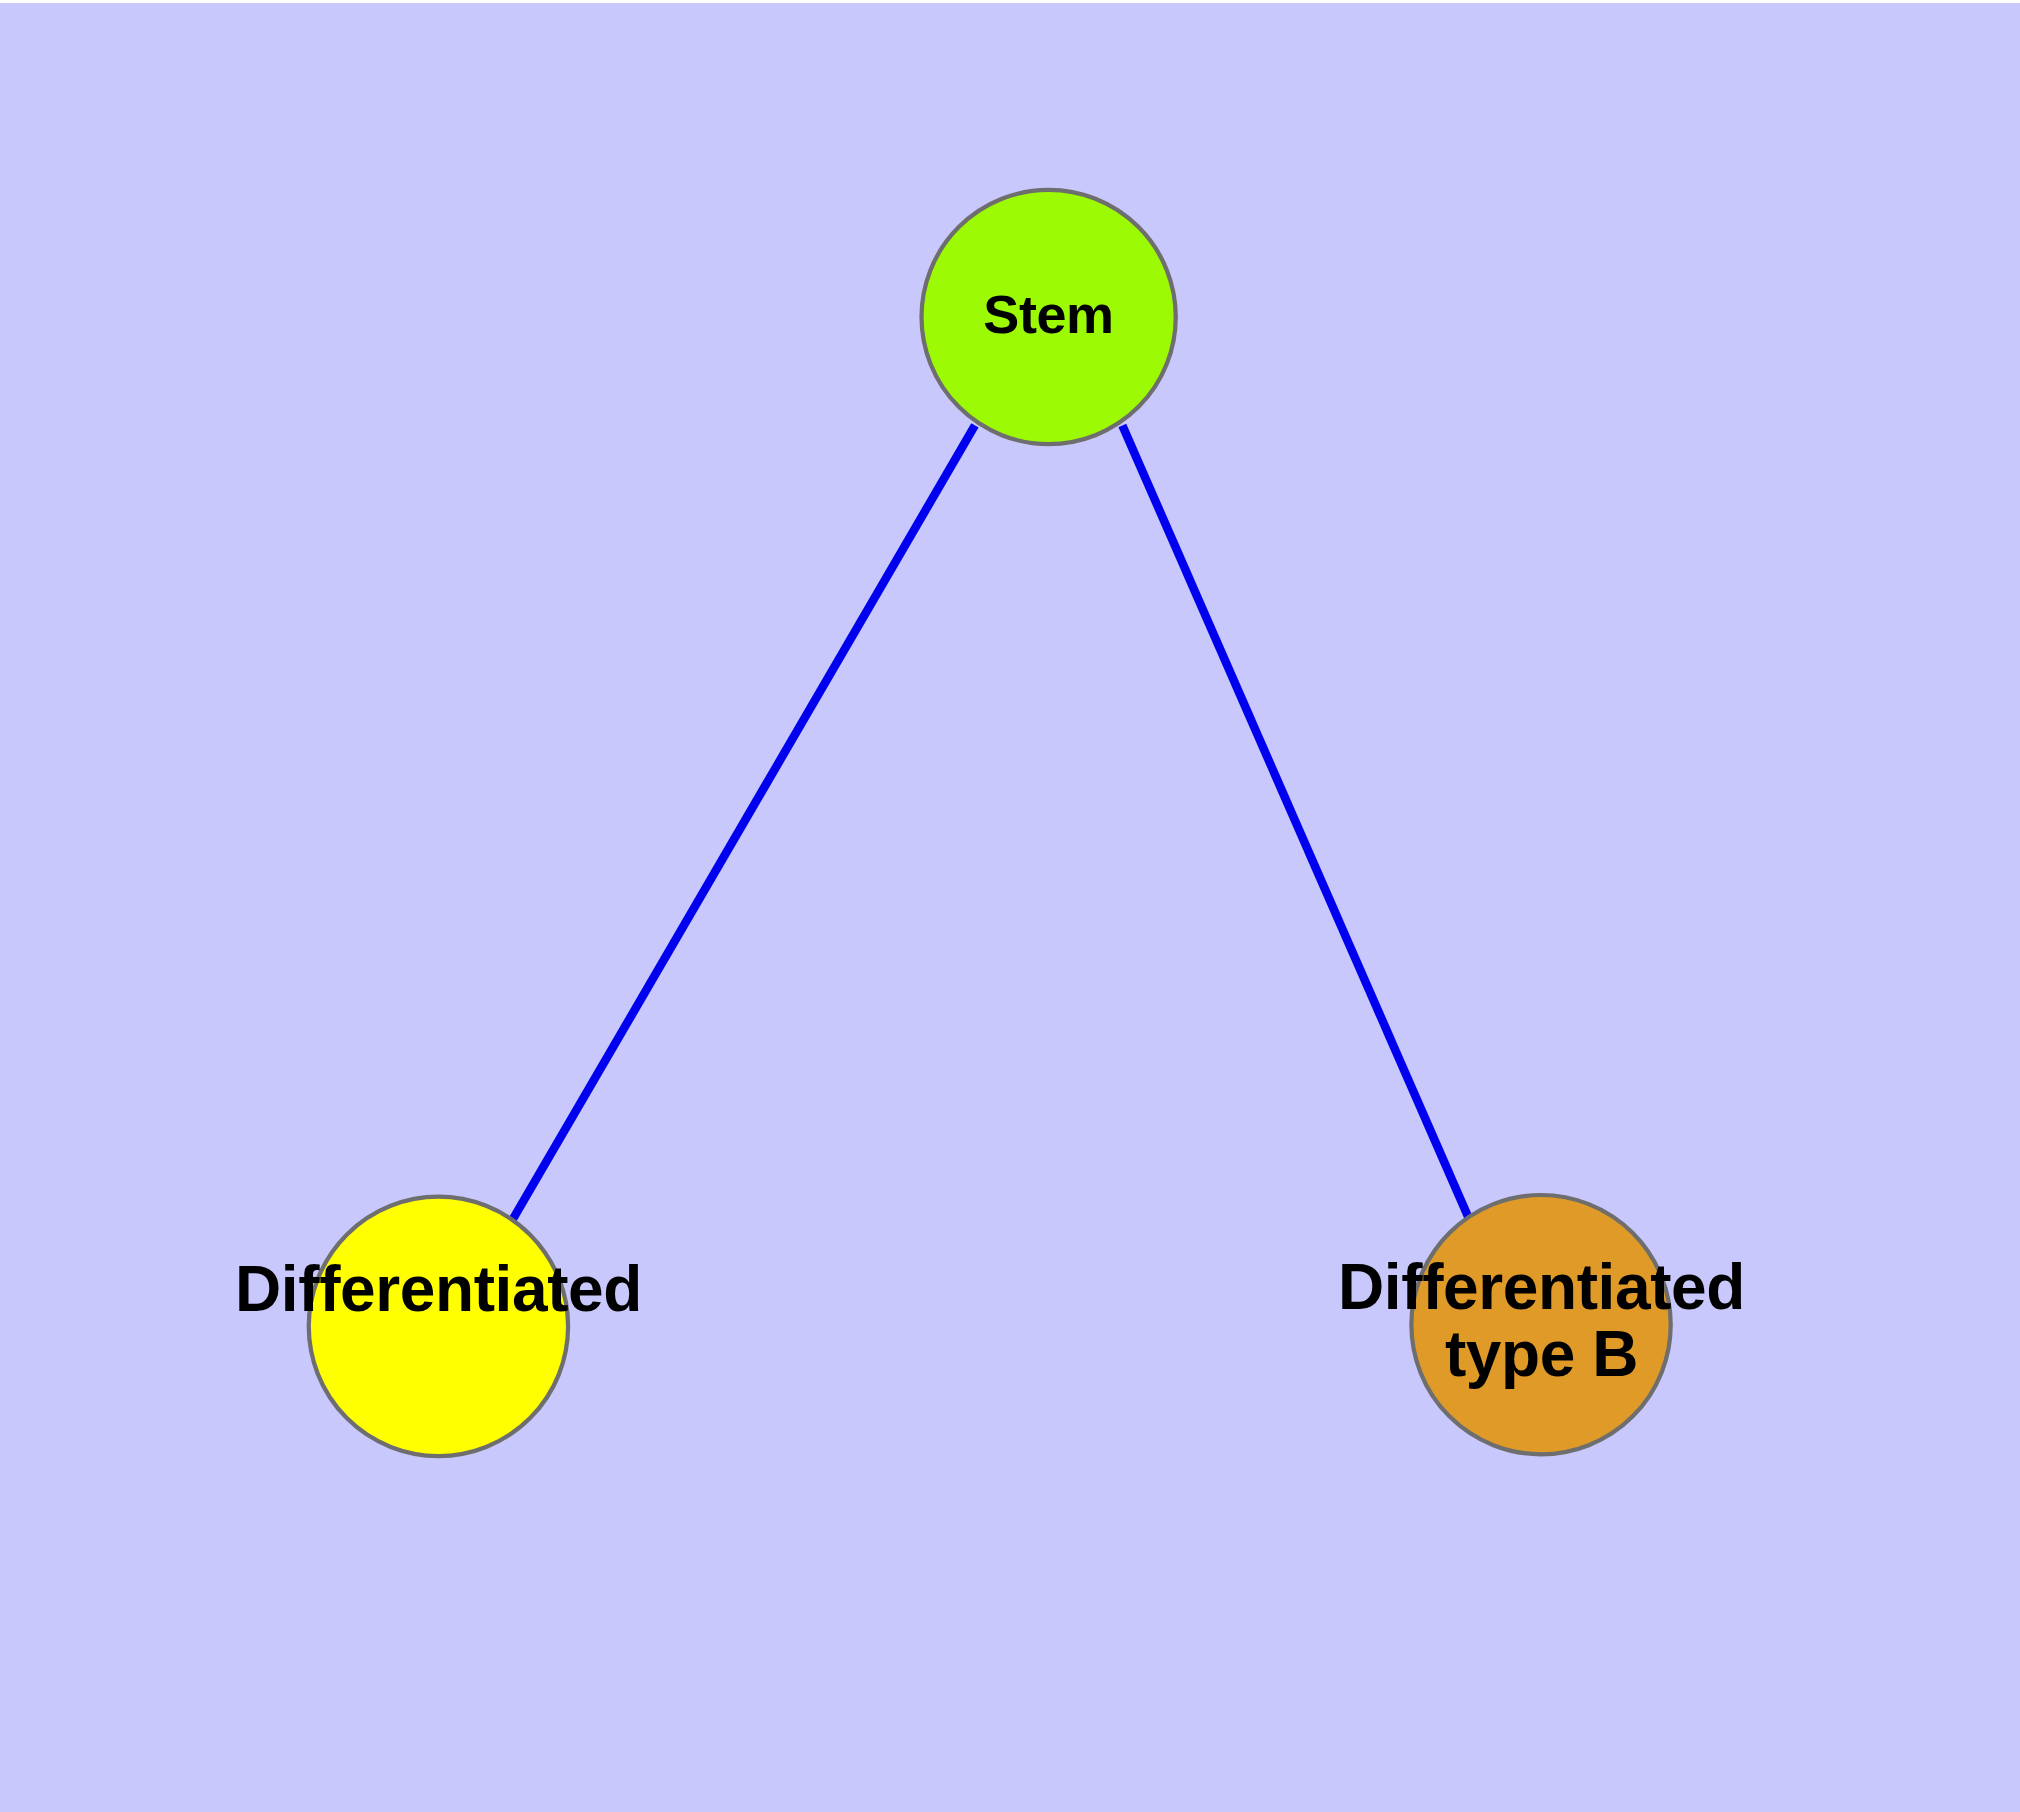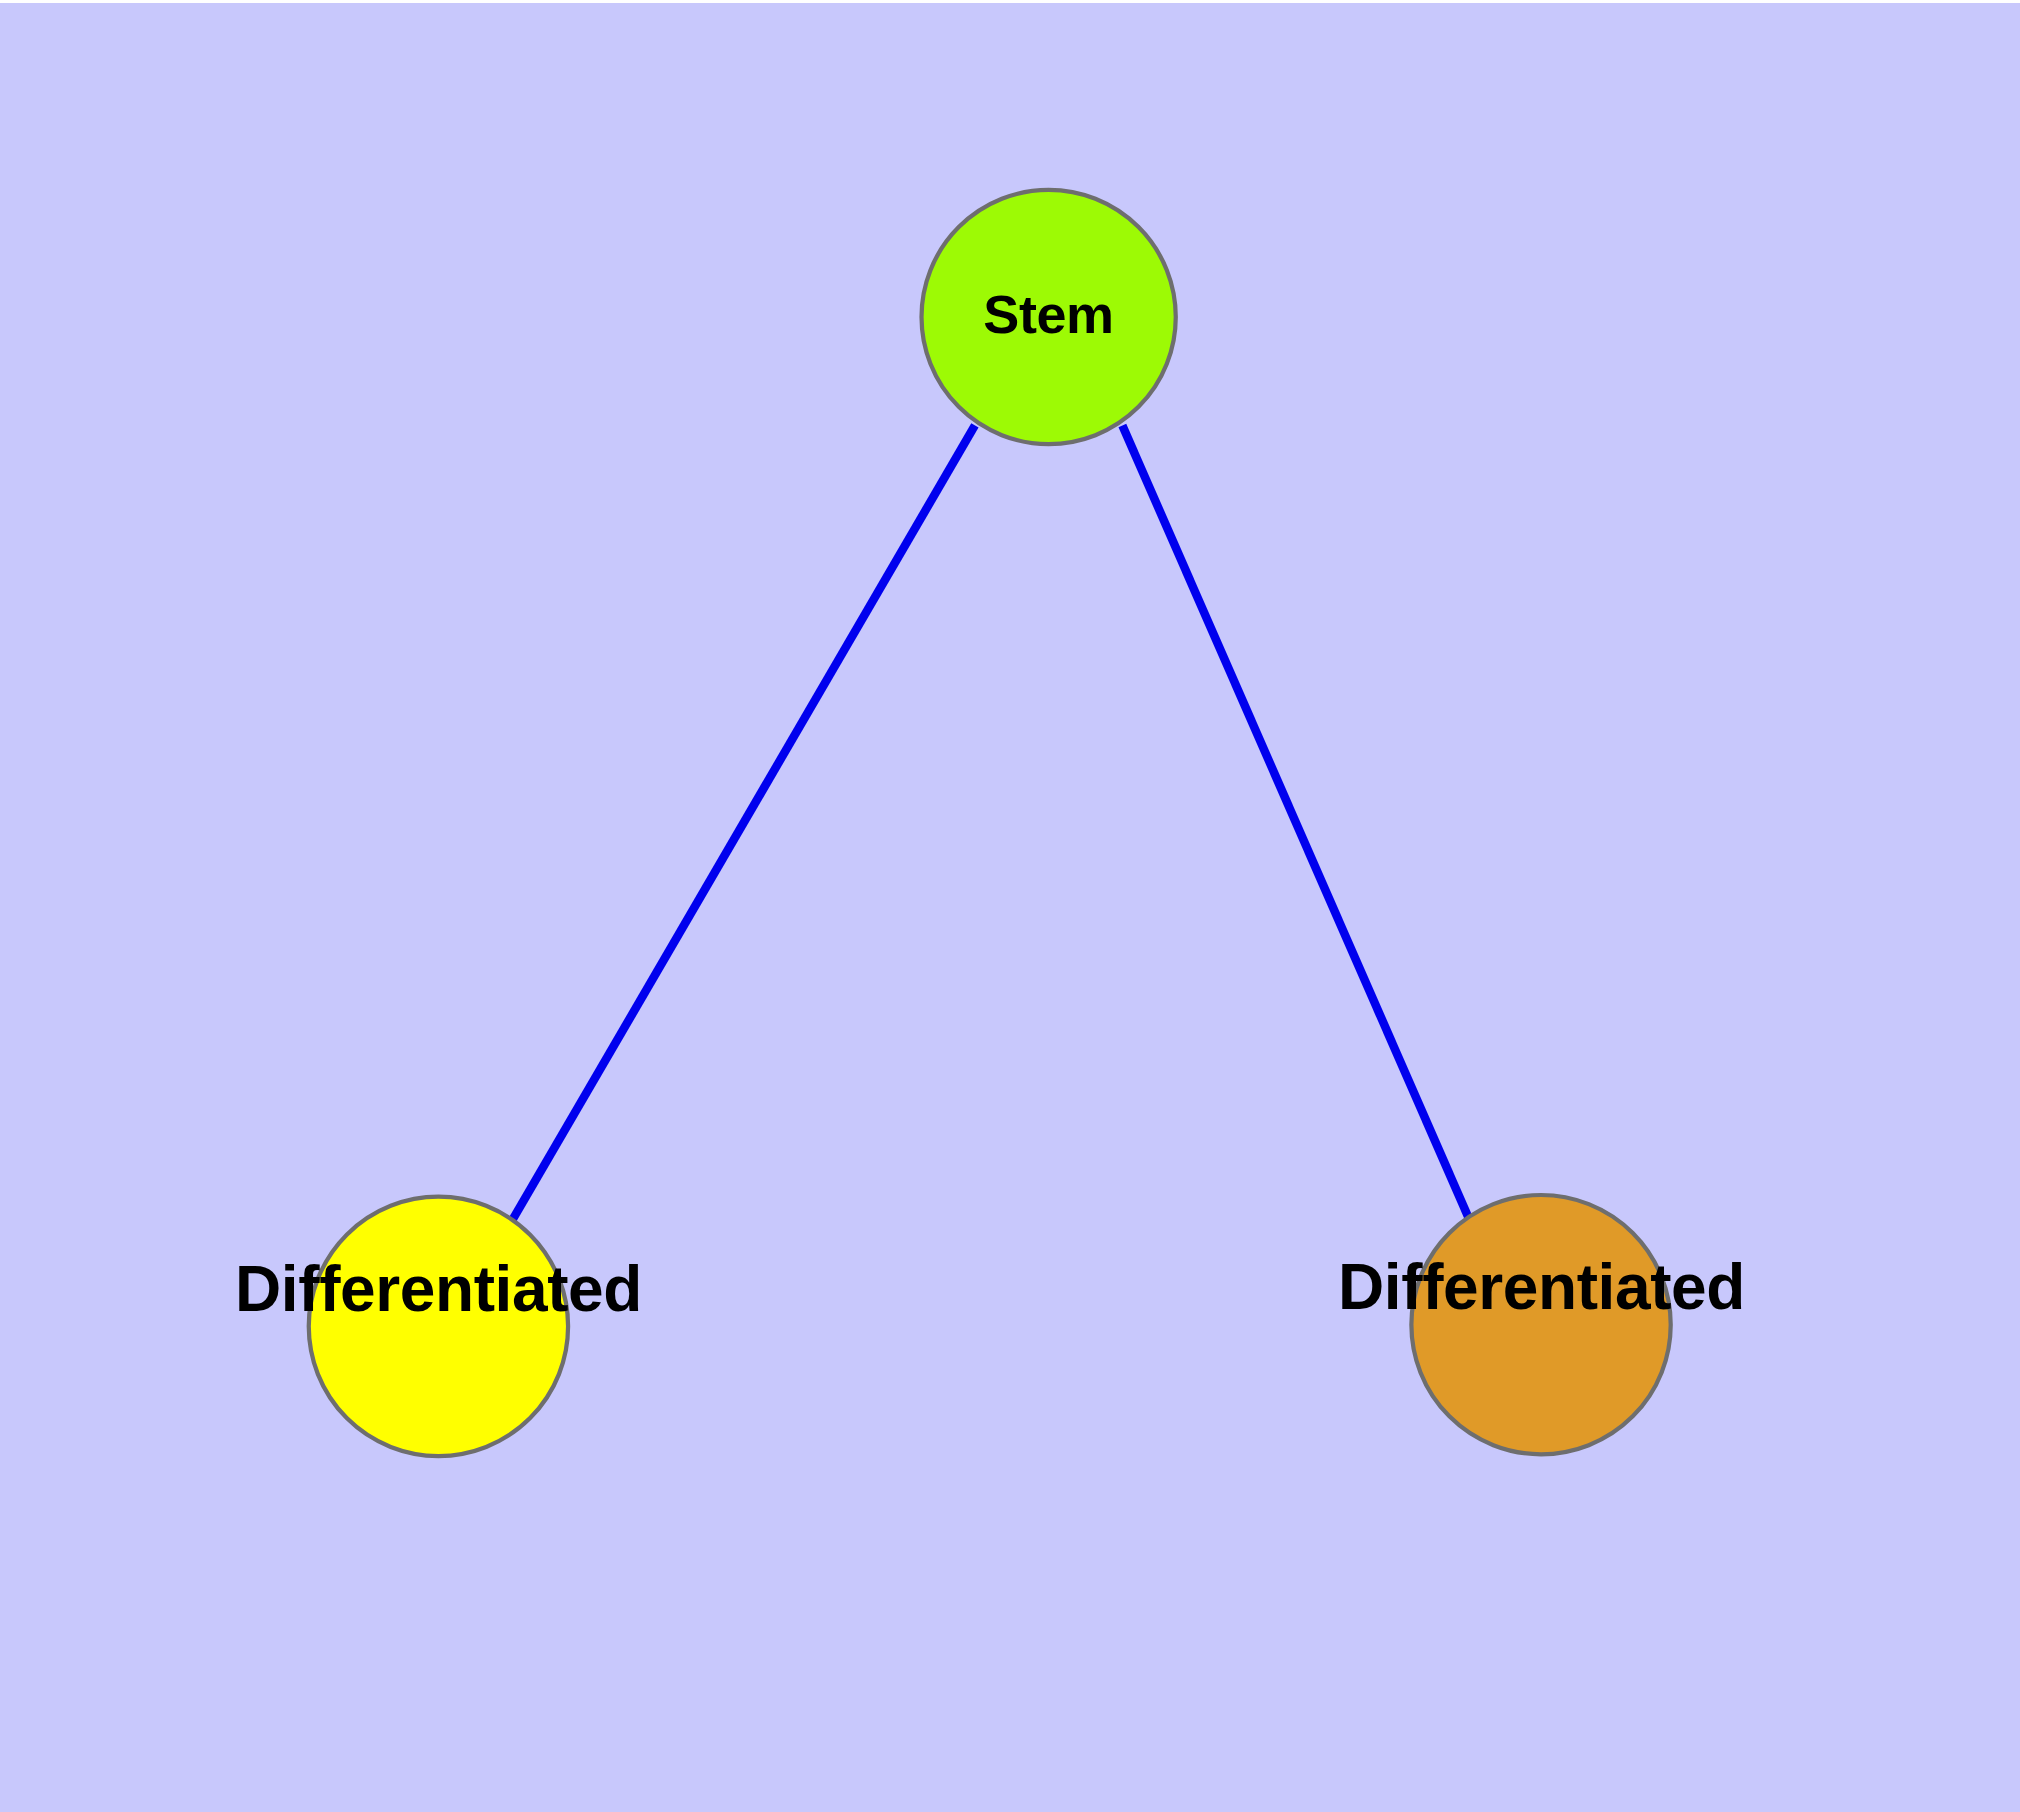--- a/index.html
+++ b/index.html
@@ -85,16 +85,17 @@
   <div id="label-stem" class="node-label" style="font-size: 54px; color: rgb(0, 0, 0); width: 509px; left: 794px; top: 286px;">
     <span class="label-line">Stem</span>
   </div>
 
   <div id="label-diff-a" class="node-label" style="font-size: 64px; color: rgb(0, 0, 0); width: 509px; left: 184px; top: 1256px;">
     <span class="label-line">Differentiated</span>
   </div>
 
   <div id="label-diff-b" class="node-label" style="font-size: 64px; color: rgb(0, 0, 0); width: 509px; left: 1287px; top: 1254px;">
     <span class="label-line">Differentiated</span>
+    <span class="label-line">type B</span>
   </div>
 
 </div>
 
 
 </body></html>

